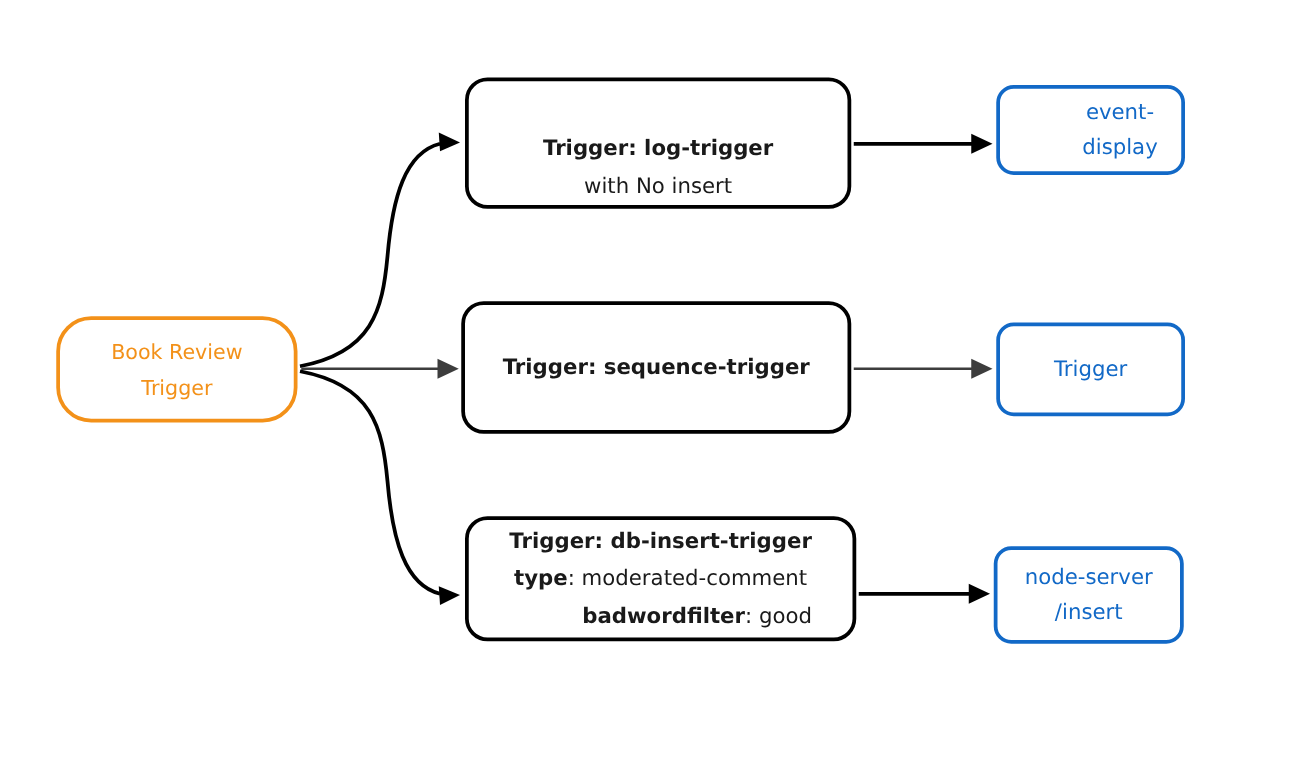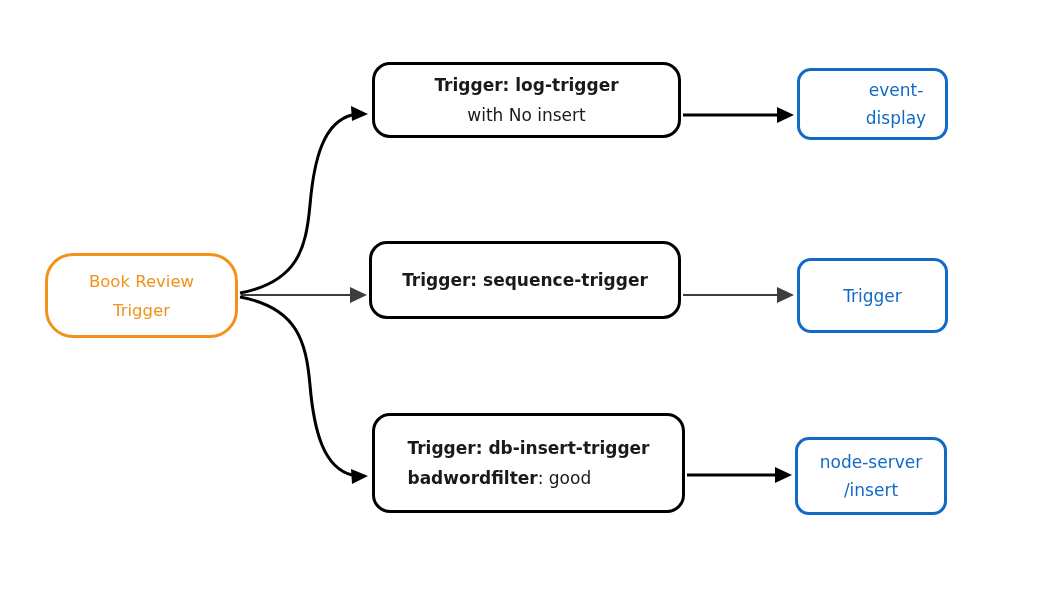--- a/index.html
+++ b/index.html
@@ -50,27 +50,27 @@
     font-size: 16.5px;
     line-height: 29px;
   }
   .trigger {
     border: 3px solid var(--trigger-border);
     border-radius: 18px;
     color: var(--text-dark);
     font-size: 17px;
     line-height: 30px;
   }
-  .trigger-1 { left: 372px; top: 62px;  width: 309px; height: 76px; }
-  .trigger-2 { left: 369px; top: 241px; width: 312px; height: 78px; }
+  .trigger-1 { left: 372px; top: 62px;  width: 309px; height: 105px; justify-content: flex-end; }
+  .trigger-2 { left: 369px; top: 241px; width: 312px; height: 106px; }
   .trigger-3 { left: 372px; top: 413px; width: 313px; height: 100px; }
   .trigger .b { font-weight: bold; }
   .label-block { display: inline-block; }
   .l-center { text-align: center; }
-  .l-right  { text-align: left; }
+  .l-right  { text-align: right; }
 
   .sink {
     border: 3px solid var(--sink-blue);
     border-radius: 14px;
     color: var(--sink-blue);
     font-size: 17px;
     line-height: 28px;
   }
   .sink-1 { left: 797px; top: 68px;  width: 151px; height: 72px; padding-left: 47px; }
   .sink-2 { left: 797px; top: 258px; width: 151px; height: 75px; }
@@ -112,20 +112,21 @@
     <div>with No insert</div>
   </div>
 
   <div class="node trigger trigger-2">
     <div class="b">Trigger: sequence-trigger</div>
   </div>
 
   <div class="node trigger trigger-3">
     <div class="label-block">
       <div class="b l-center">Trigger: db-insert-trigger</div>
+      <div class="l-center"><span class="b">type</span><span>: moderated-comment</span></div>
       <div class="l-right"><span class="b">badwordfilter</span><span>: good</span></div>
     </div>
   </div>
 
   <div class="node sink sink-1">
     <div>event-display</div>
   </div>
 
   <div class="node sink sink-2">
     <div>Trigger</div>

